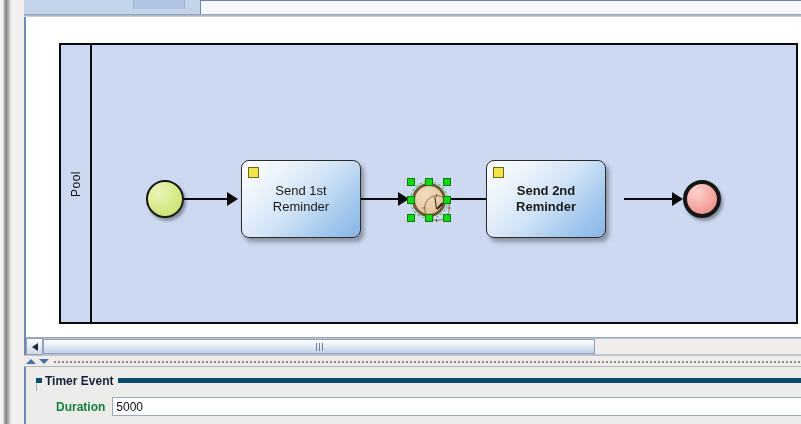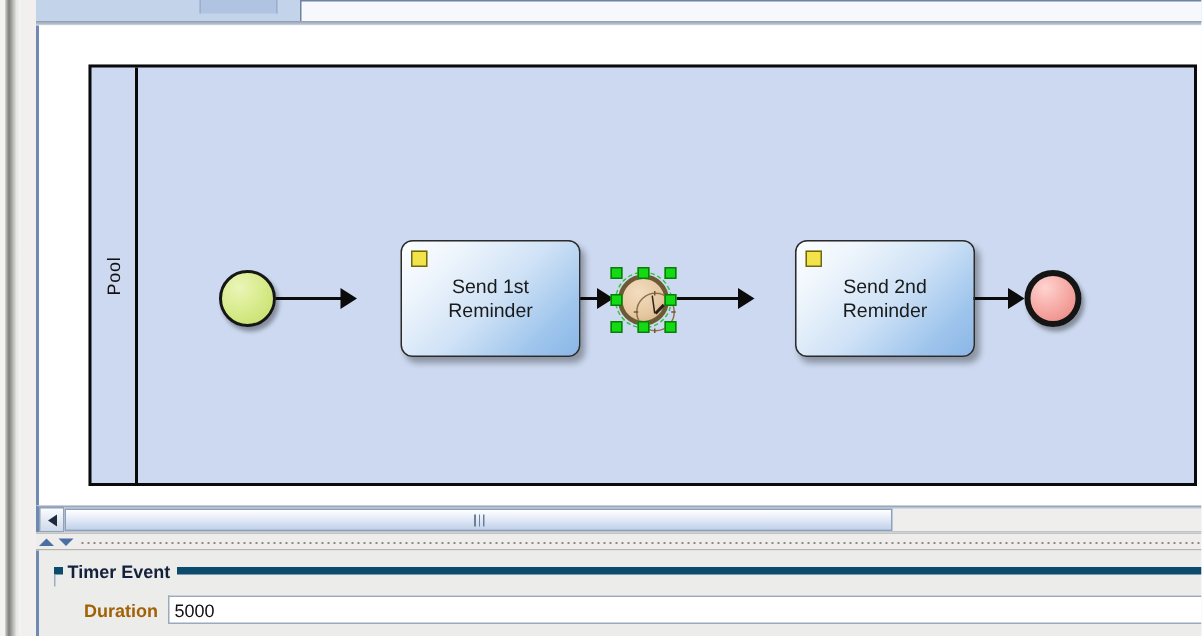--- a/index.html
+++ b/index.html
@@ -145,24 +145,23 @@
     position: absolute;
     width: 120px; height: 78px;
     border: 1px solid #2b2b2b;
     border-radius: 8px;
     box-sizing: border-box;
     background: linear-gradient(135deg, #fdfeff 0%, #eef5fc 22%, #cfe2f6 52%, #9dc4ec 82%, #8ab6e6 100%);
     box-shadow: 3px 4px 4px rgba(0,0,0,0.32);
     display: flex;
     align-items: center;
     justify-content: center;
-    margin-left: 26px;
   }
   .task-1 { left: 215px; top: 143px; }
-  .task-2 { left: 478px; top: 143px; }
+  .task-2 { left: 460px; top: 143px; font-weight: bold; }
   .task-label {
     font-family: "Liberation Sans", sans-serif;
     font-size: 13px;
     line-height: 16px;
     color: #1a1a1a;
     text-align: center;
     white-space: pre-line;
   }
   .task-marker {
     position: absolute;
@@ -390,21 +389,21 @@
     position: absolute;
     left: 0; top: 14px;
     width: 100%;
     display: flex;
     align-items: center;
   }
   .field-label {
     font-family: "Liberation Sans", sans-serif;
     font-size: 12px;
     font-weight: bold;
-    color: #a16207;
+    color: #15803d;
     padding: 0 7px 0 20px;
     white-space: nowrap;
   }
   .field-input {
     flex: 1;
     height: 19px;
     margin-right: 0;
     background: #ffffff;
     border: 1px solid #9aa9bd;
     border-right: none;

